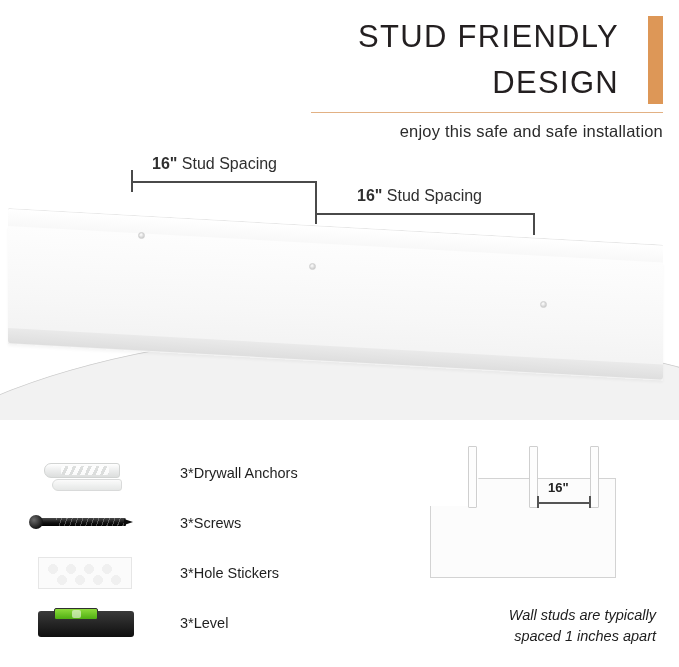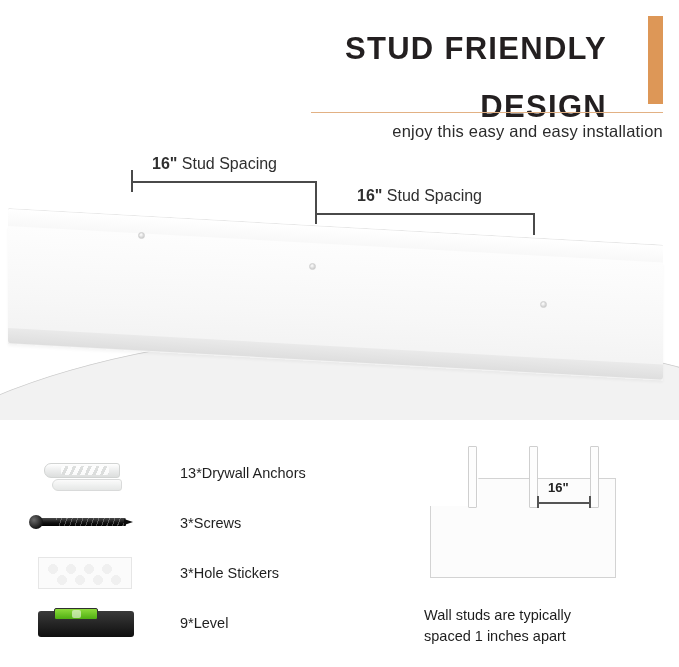--- a/index.html
+++ b/index.html
@@ -44,25 +44,25 @@
   }
   .hero-title-wrap {
     position: absolute;
     right: 18px;
     top: 12px;
     text-align: right;
     width: 420px;
   }
   .hero-title {
     font-size: 31px;
-    font-weight: bold;
+    font-weight: normal;
     letter-spacing: 1.3px;
     color: #231f20;
     line-height: 1.35;
-    margin: 16px;
+    margin: 4px;
     padding-right: 38px;
   }
   .hero-bar {
     position: absolute;
     right: 16px;
     top: 16px;
     width: 15px;
     height: 88px;
     background: #dd9757;
   }
@@ -337,44 +337,45 @@
     left: 124px; top: 40px;
     font-size: 13px;
     font-weight: bold;
     color: #222;
   }
   .stud-caption {
     position: absolute;
     left: 0;
     top: 165px;
     width: 232px;
-    text-align: left;
+    text-align: right;
     font-size: 14.5px;
     color: #1d1d1d;
     line-height: 1.45;
+    font-style: italic;
   }
 </style>
 </head>
 <body>
 
 <div id="page">
 
   <div class="hero">
 
     <div class="hero-curve"></div>
 
     <div class="hero-bar"></div>
 
     <div class="hero-title-wrap">
       <div class="hero-title">STUD FRIENDLY</div>
       <div class="hero-title">DESIGN</div>
     </div>
 
     <div class="hero-rule"></div>
-    <div class="hero-sub">enjoy this easy and easy installation</div>
+    <div class="hero-sub">enjoy this safe and safe installation</div>
 
     <div class="dim-cap" style="left:131px; top:170px;"></div>
     <div class="dim" style="left:131px; top:181px; width:186px;"></div>
     <div class="dim-cap" style="left:315px; top:181px;"></div>
     <div class="dim-label" style="left:152px; top:155px;">
       <b>16"</b><span> Stud Spacing</span>
     </div>
 
     <div class="dim-cap" style="left:315px; top:202px;"></div>
     <div class="dim" style="left:315px; top:213px; width:220px;"></div>
@@ -393,21 +394,21 @@
     </div>
   </div>
 
   <div class="parts">
 
     <div class="part-row">
       <div class="part-img">
         <div class="anchor"></div>
         <div class="anchor2"></div>
       </div>
-      <div class="part-label">13*Drywall Anchors</div>
+      <div class="part-label">3*Drywall Anchors</div>
     </div>
 
     <div class="part-row">
       <div class="part-img">
         <div class="screwpart"></div>
         <div class="screw-tip"></div>
       </div>
       <div class="part-label">3*Screws</div>
     </div>
 
@@ -416,21 +417,21 @@
         <div class="stickers"></div>
       </div>
       <div class="part-label">3*Hole Stickers</div>
     </div>
 
     <div class="part-row">
       <div class="part-img">
         <div class="level"></div>
         <div class="level-vial"></div>
       </div>
-      <div class="part-label">9*Level</div>
+      <div class="part-label">3*Level</div>
     </div>
 
   </div>
 
   <div class="stud-diagram">
     <div class="wall-shape"></div>
     <div class="stud a"></div>
     <div class="stud b"></div>
     <div class="stud c"></div>
     <div class="stud-dim-cap" style="left:113px;"></div>

